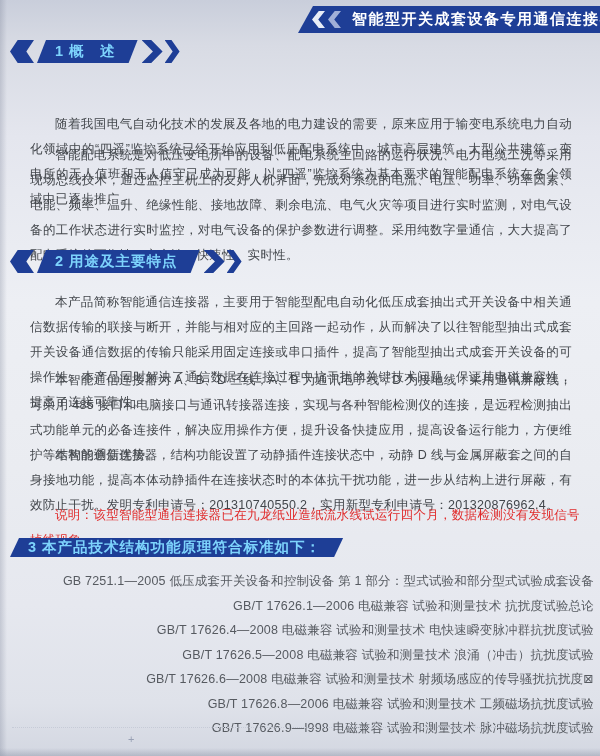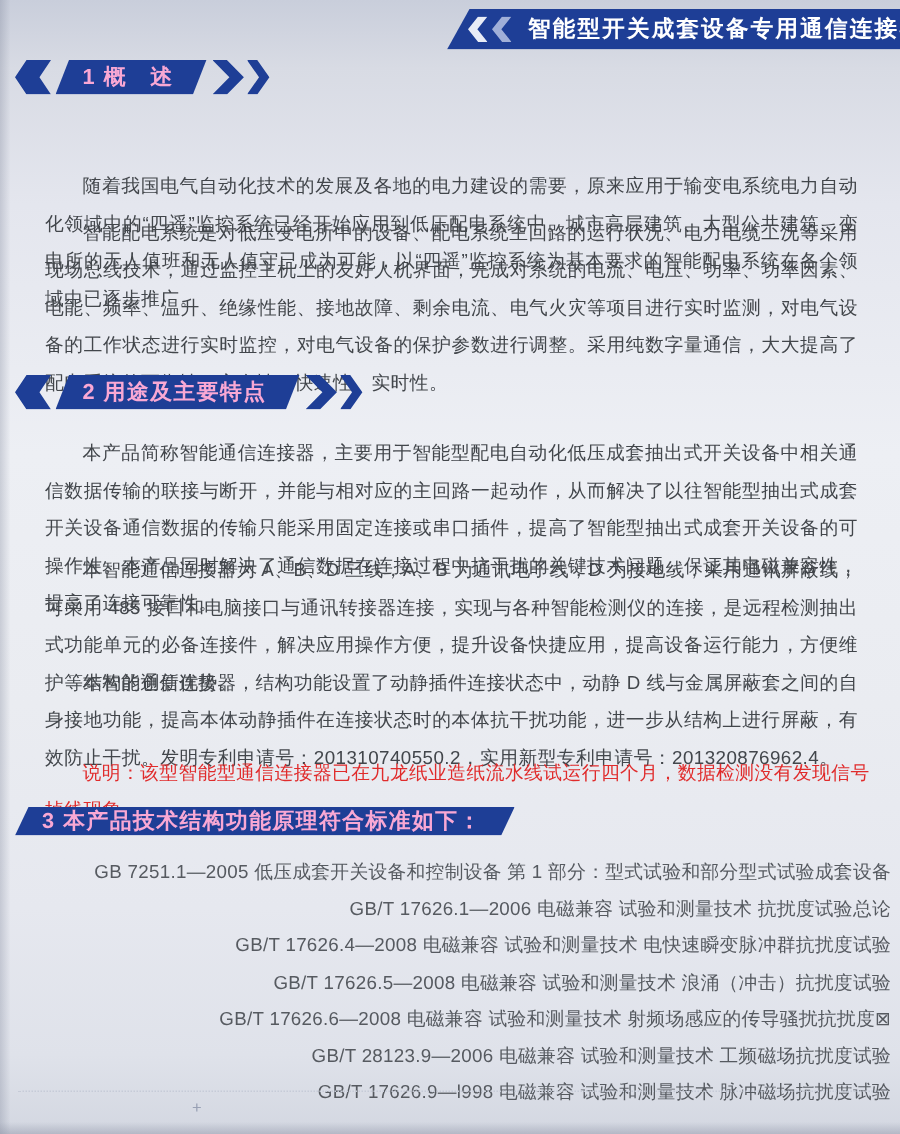--- a/index.html
+++ b/index.html
@@ -41,21 +41,21 @@
   .chev-left.c1{background:var(--chev-light);margin-left:14px;}
   .chev-left.c2{background:var(--chev-mid);margin-left:3px;}
   .header-title{color:#fff;font-weight:bold;font-size:15px;letter-spacing:1.5px;
     margin-left:11px;white-space:nowrap;}
 
   
   .banner{position:absolute;left:10px;height:23px;display:flex;align-items:stretch;}
   .banner .lead{width:24px;background:var(--blue);margin-right:3px;
     clip-path:polygon(0 50%,32% 0,100% 0,68% 50%,100% 100%,32% 100%);}
   .banner .label{
-    background:var(--blue);color:#f9a8d4;font-weight:bold;font-size:14.5px;
+    background:var(--blue);color:#7dd3fc;font-weight:bold;font-size:14.5px;
     letter-spacing:1px;display:flex;align-items:center;
     padding:0 22px 0 18px;white-space:nowrap;
     clip-path:polygon(9px 0,100% 0,calc(100% - 9px) 100%,0 100%);
   }
   .banner .chev-r{background:var(--blue);margin-left:4px;
     clip-path:polygon(0 0,46% 0,100% 50%,46% 100%,0 100%,54% 50%);}
   .banner .chev-r.big{width:21px;}
   .banner .chev-r.small{width:15px;margin-left:2px;}
   #banner-1{top:40px;}
   #banner-2{top:240px;margin-top:10px;}
@@ -124,21 +124,21 @@
     <span class="chev-r big"></span>
     <span class="chev-r small"></span>
   </div>
 
   <div class="standards">
     <div class="standard-row">GB 7251.1—2005  低压成套开关设备和控制设备  第 1 部分：型式试验和部分型式试验成套设备</div>
     <div class="standard-row">GB/T 17626.1—2006  电磁兼容  试验和测量技术   抗扰度试验总论</div>
     <div class="standard-row">GB/T 17626.4—2008  电磁兼容  试验和测量技术  电快速瞬变脉冲群抗扰度试验</div>
     <div class="standard-row">GB/T 17626.5—2008  电磁兼容  试验和测量技术  浪涌（冲击）抗扰度试验</div>
     <div class="standard-row">GB/T 17626.6—2008  电磁兼容  试验和测量技术  射频场感应的传导骚扰抗扰度⊠</div>
-    <div class="standard-row">GB/T 28123.9—2006 电磁兼容  试验和测量技术  工频磁场抗扰度试验</div>
+    <div class="standard-row">GB/T 17626.8—2006 电磁兼容  试验和测量技术  工频磁场抗扰度试验</div>
     <div class="standard-row">GB/T 17626.9—l998  电磁兼容  试验和测量技术  脉冲磁场抗扰度试验</div>
   </div>
 
   <div class="fold-line"></div>
   <div class="reg-mark">+</div>
   <div class="edge-left"></div>
   <div class="edge-bottom"></div>
 </div>
 
 </body></html>

